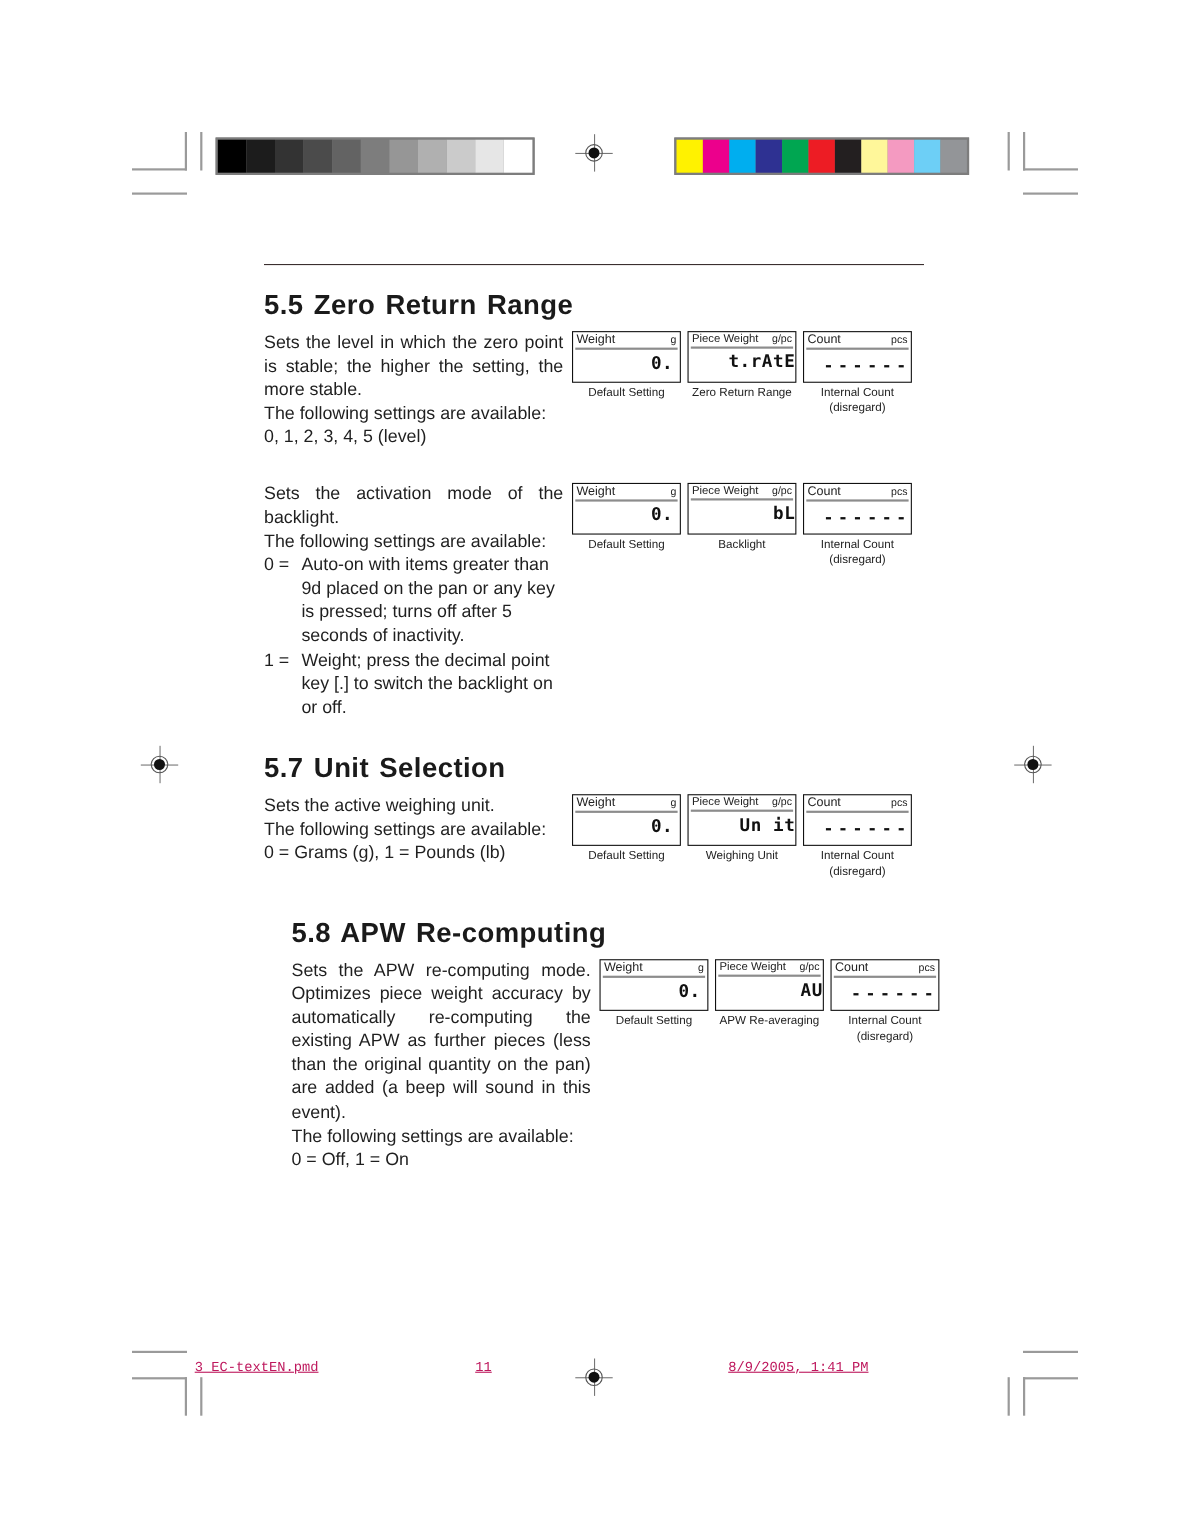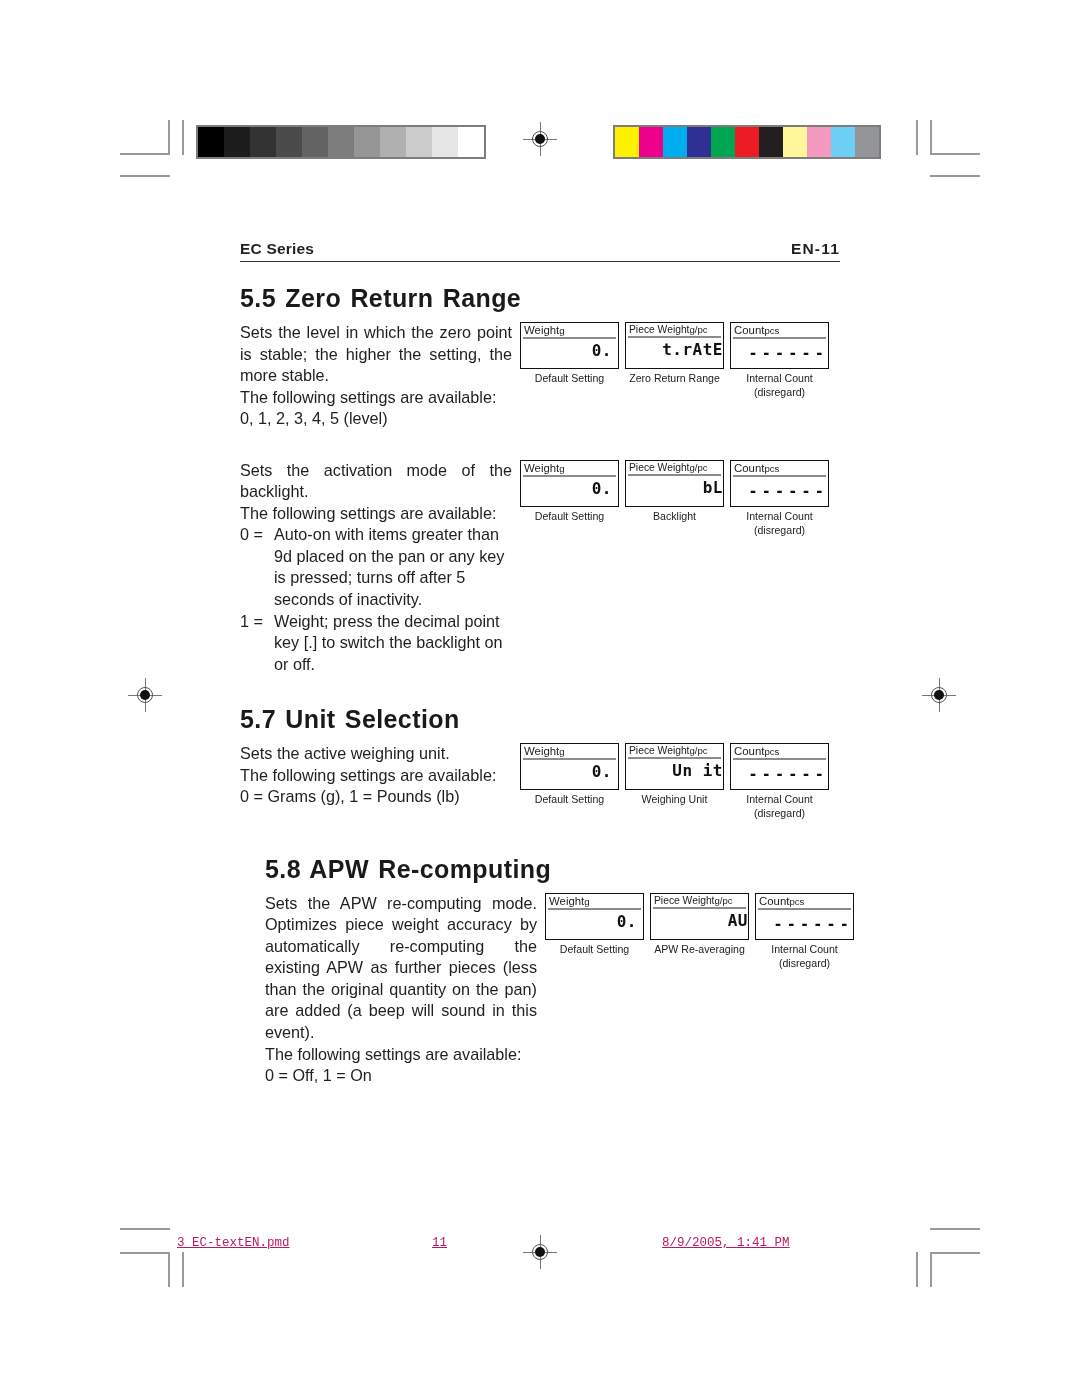--- a/index.html
+++ b/index.html
@@ -133,20 +133,21 @@
   .lcd-cell { width: 99px; }
   .lcd-box {
     border: 1.6px solid #111;
     height: 47px;
     box-sizing: border-box;
     position: relative;
     background: #fff;
   }
   .lcd-head {
     display: flex;
+    justify-content: space-between;
     align-items: baseline;
     font-size: 11.4px;
     color: #222;
     padding: 1px 3px 0 3px;
     line-height: 1.15;
     white-space: nowrap;
   }
   .lcd-head .unit { font-size: 9.6px; }
   .lcd-head.tight { font-size: 10.3px; }
   .lcd-rule {
@@ -266,24 +267,20 @@
     <div class="swatch" style="background: rgb(237, 28, 36);"></div>
     <div class="swatch" style="background: rgb(35, 31, 32);"></div>
     <div class="swatch" style="background: rgb(255, 247, 154);"></div>
     <div class="swatch" style="background: rgb(244, 154, 193);"></div>
     <div class="swatch" style="background: rgb(109, 207, 246);"></div>
     <div class="swatch" style="background: rgb(147, 149, 152);"></div>
   </div>
 
 <div class="page">
 
-  <div class="runhead">
-    <span class="left">EC Series</span>
-    <span class="right">EN-11</span>
-  </div>
   <div class="runhead-rule"></div>
 
   <div id="sections-root">
       <div class="section" style="margin-bottom: 30px;">
         <h2 class="sect-title">5.5 Zero Return Range</h2>
         <div class="sect-body">
           <div class="copy">
             <p class="just">Sets the level in which the zero point is stable; the higher the setting, the</p>
             <p class="">more stable.</p>
             <p class="">The following settings are available:</p>

